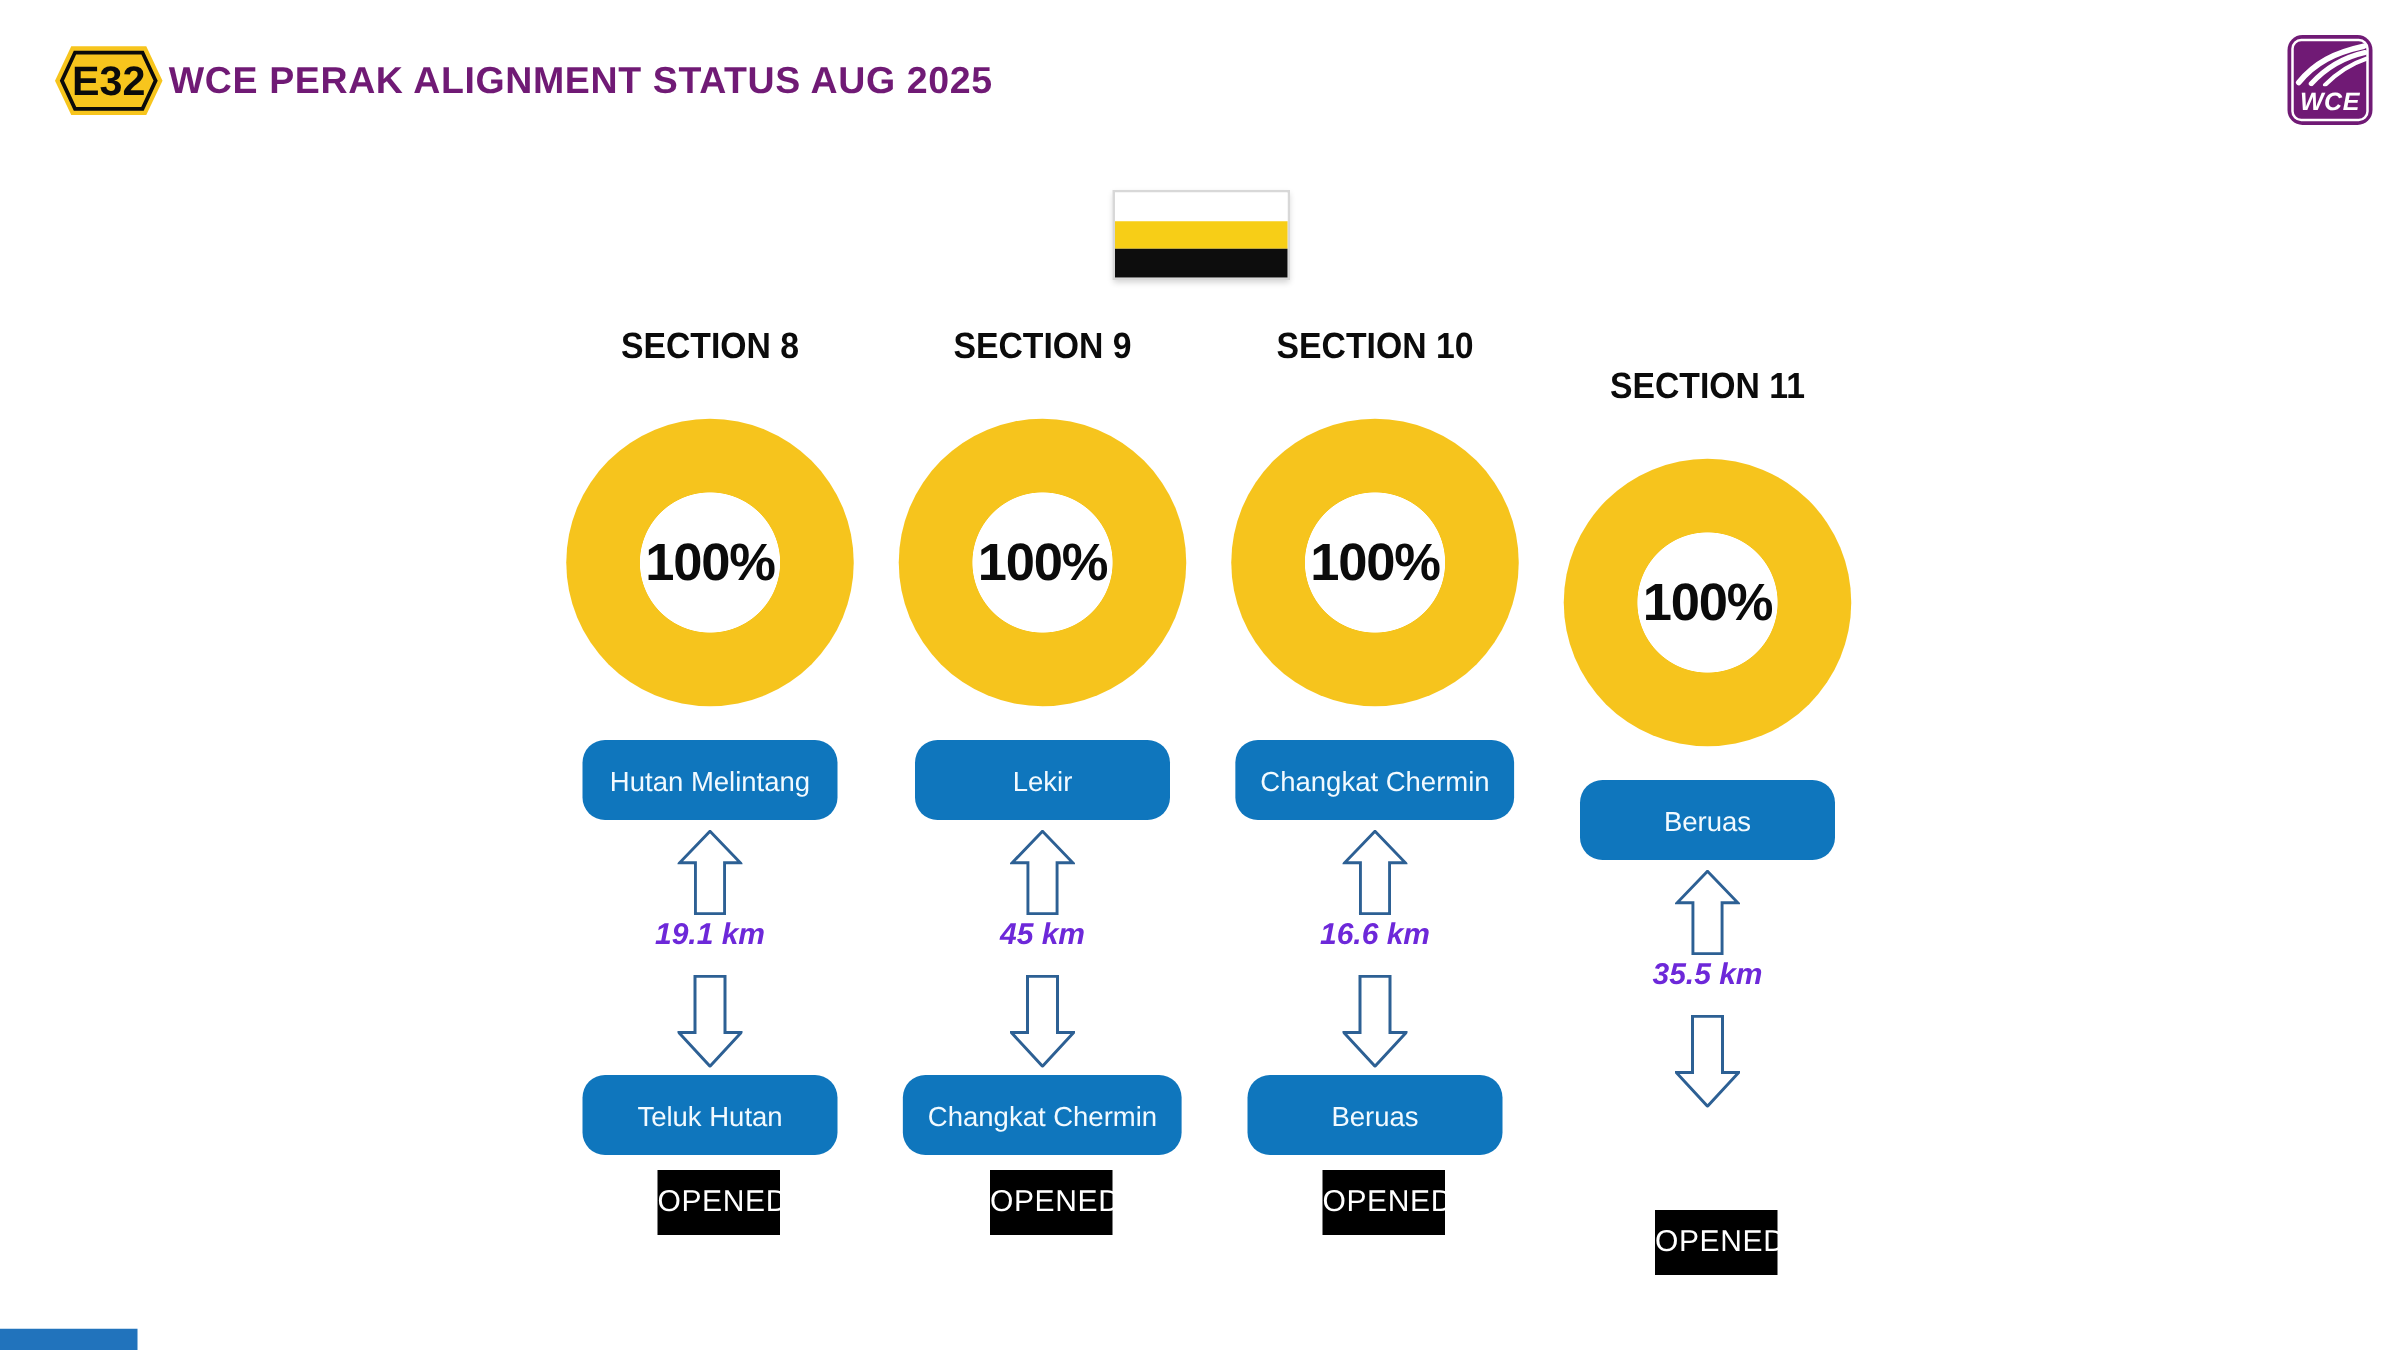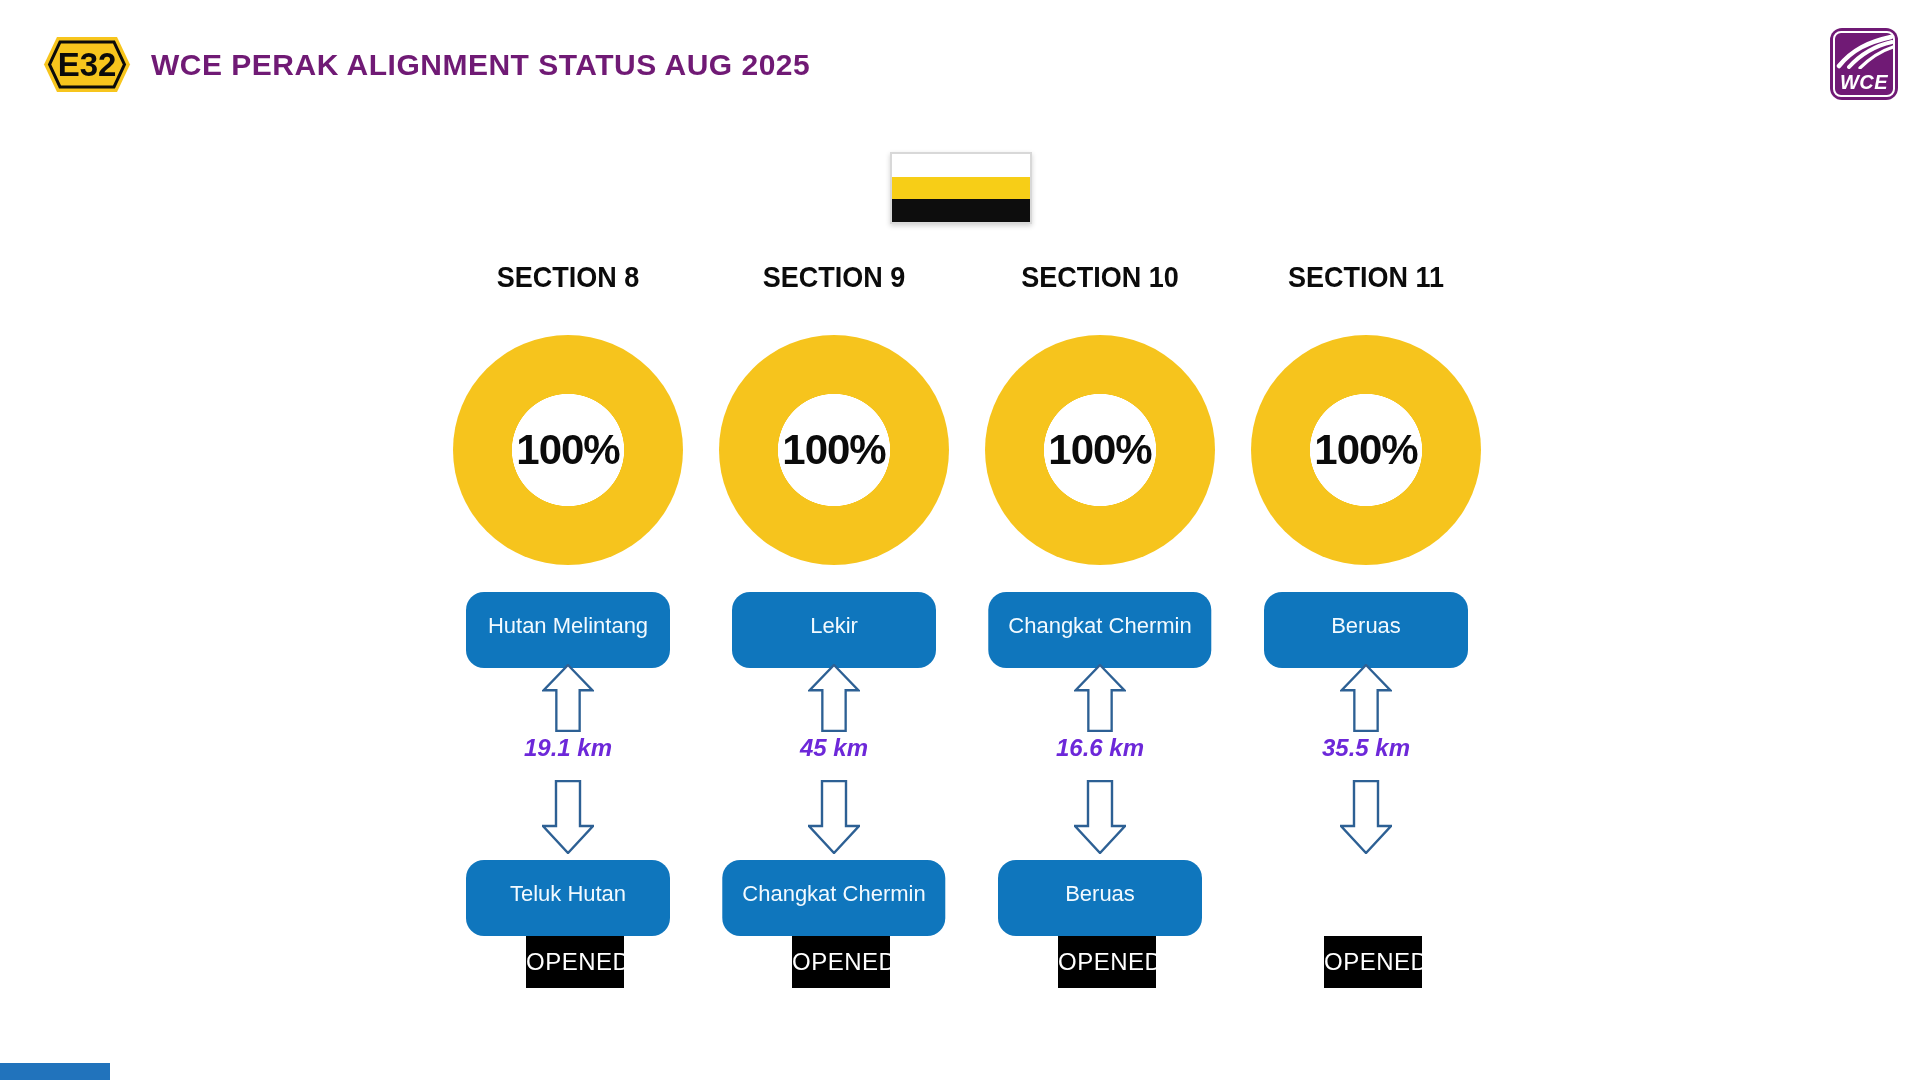--- a/index.html
+++ b/index.html
@@ -6,21 +6,21 @@
   html, body { width: 1920px; height: 1080px; }
   body {
     position: relative;
     width: 1920px; height: 1080px;
     background: #ffffff;
     overflow: hidden;
     font-family: "Liberation Sans", sans-serif;
   }
 
   
-  .header { position: absolute; left: 43px; top: 36px; display: flex; align-items: center; gap: 20px; }
+  .header { position: absolute; left: 43px; top: 36px; display: flex; align-items: center; gap: 4px; }
   .route-shield { width: 88px; height: 57px; display: block; }
   .page-title {
     font-size: 30px; font-weight: bold; letter-spacing: 0.5px;
     color: #701a75; white-space: nowrap;
   }
 
   
   .wce-logo {
     position: absolute; left: 1830px; top: 28px; width: 68px; height: 72px;
     background: #701a75; border-radius: 12px;
@@ -44,41 +44,41 @@
   .flag .stripe { flex: 1; }
   .stripe-white { background: #FFFFFF; }
   .stripe-yellow { background: #F7CE17; }
   .stripe-black { background: #0D0D0D; }
 
   
   .col { position: absolute; top: 255px; width: 266px; height: 745px; }
   .col-1 { left: 435px; }
   .col-2 { left: 701px; }
   .col-3 { left: 967px; }
-  .col-4 { left: 1233px; }
+  .col-4 { left: 1233px; margin-top: 32px; }
 
   .section-label {
     position: absolute; top: 7px; width: 100%; text-align: center;
     font-size: 27px; font-weight: bold; letter-spacing: 0px; color: #0b0b0b;
     transform: scaleY(1.08);
   }
 
   .donut {
     position: absolute; top: 80px; left: 50%; transform: translateX(-50%);
     width: 230px; height: 230px; border-radius: 50%;
     background: radial-gradient(closest-side, #ffffff 0 48.5%, #F6C41D 49% 100%);
     display: flex; align-items: center; justify-content: center;
   }
   .donut-value {
     font-size: 42px; font-weight: bold; letter-spacing: -1px; color: #0b0b0b;
   }
 
   .station-box {
     position: absolute; left: 50%; transform: translateX(-50%);
-    min-width: 204px; height: 76px; line-height: 68px; padding: 0 20px;
+    min-width: 204px; height: 64px; line-height: 68px; padding: 0 20px;
     background: #0F76BD; border-radius: 18px;
     color: #F2FAFF; font-size: 22px; text-align: center; white-space: nowrap;
   }
   .station-top { top: 337px; }
   .station-bottom { top: 605px; }
 
   .arrow { position: absolute; left: 50%; transform: translateX(-50%); }
   .arrow-up { top: 409px; }
   .arrow-down { top: 525px; }
 

